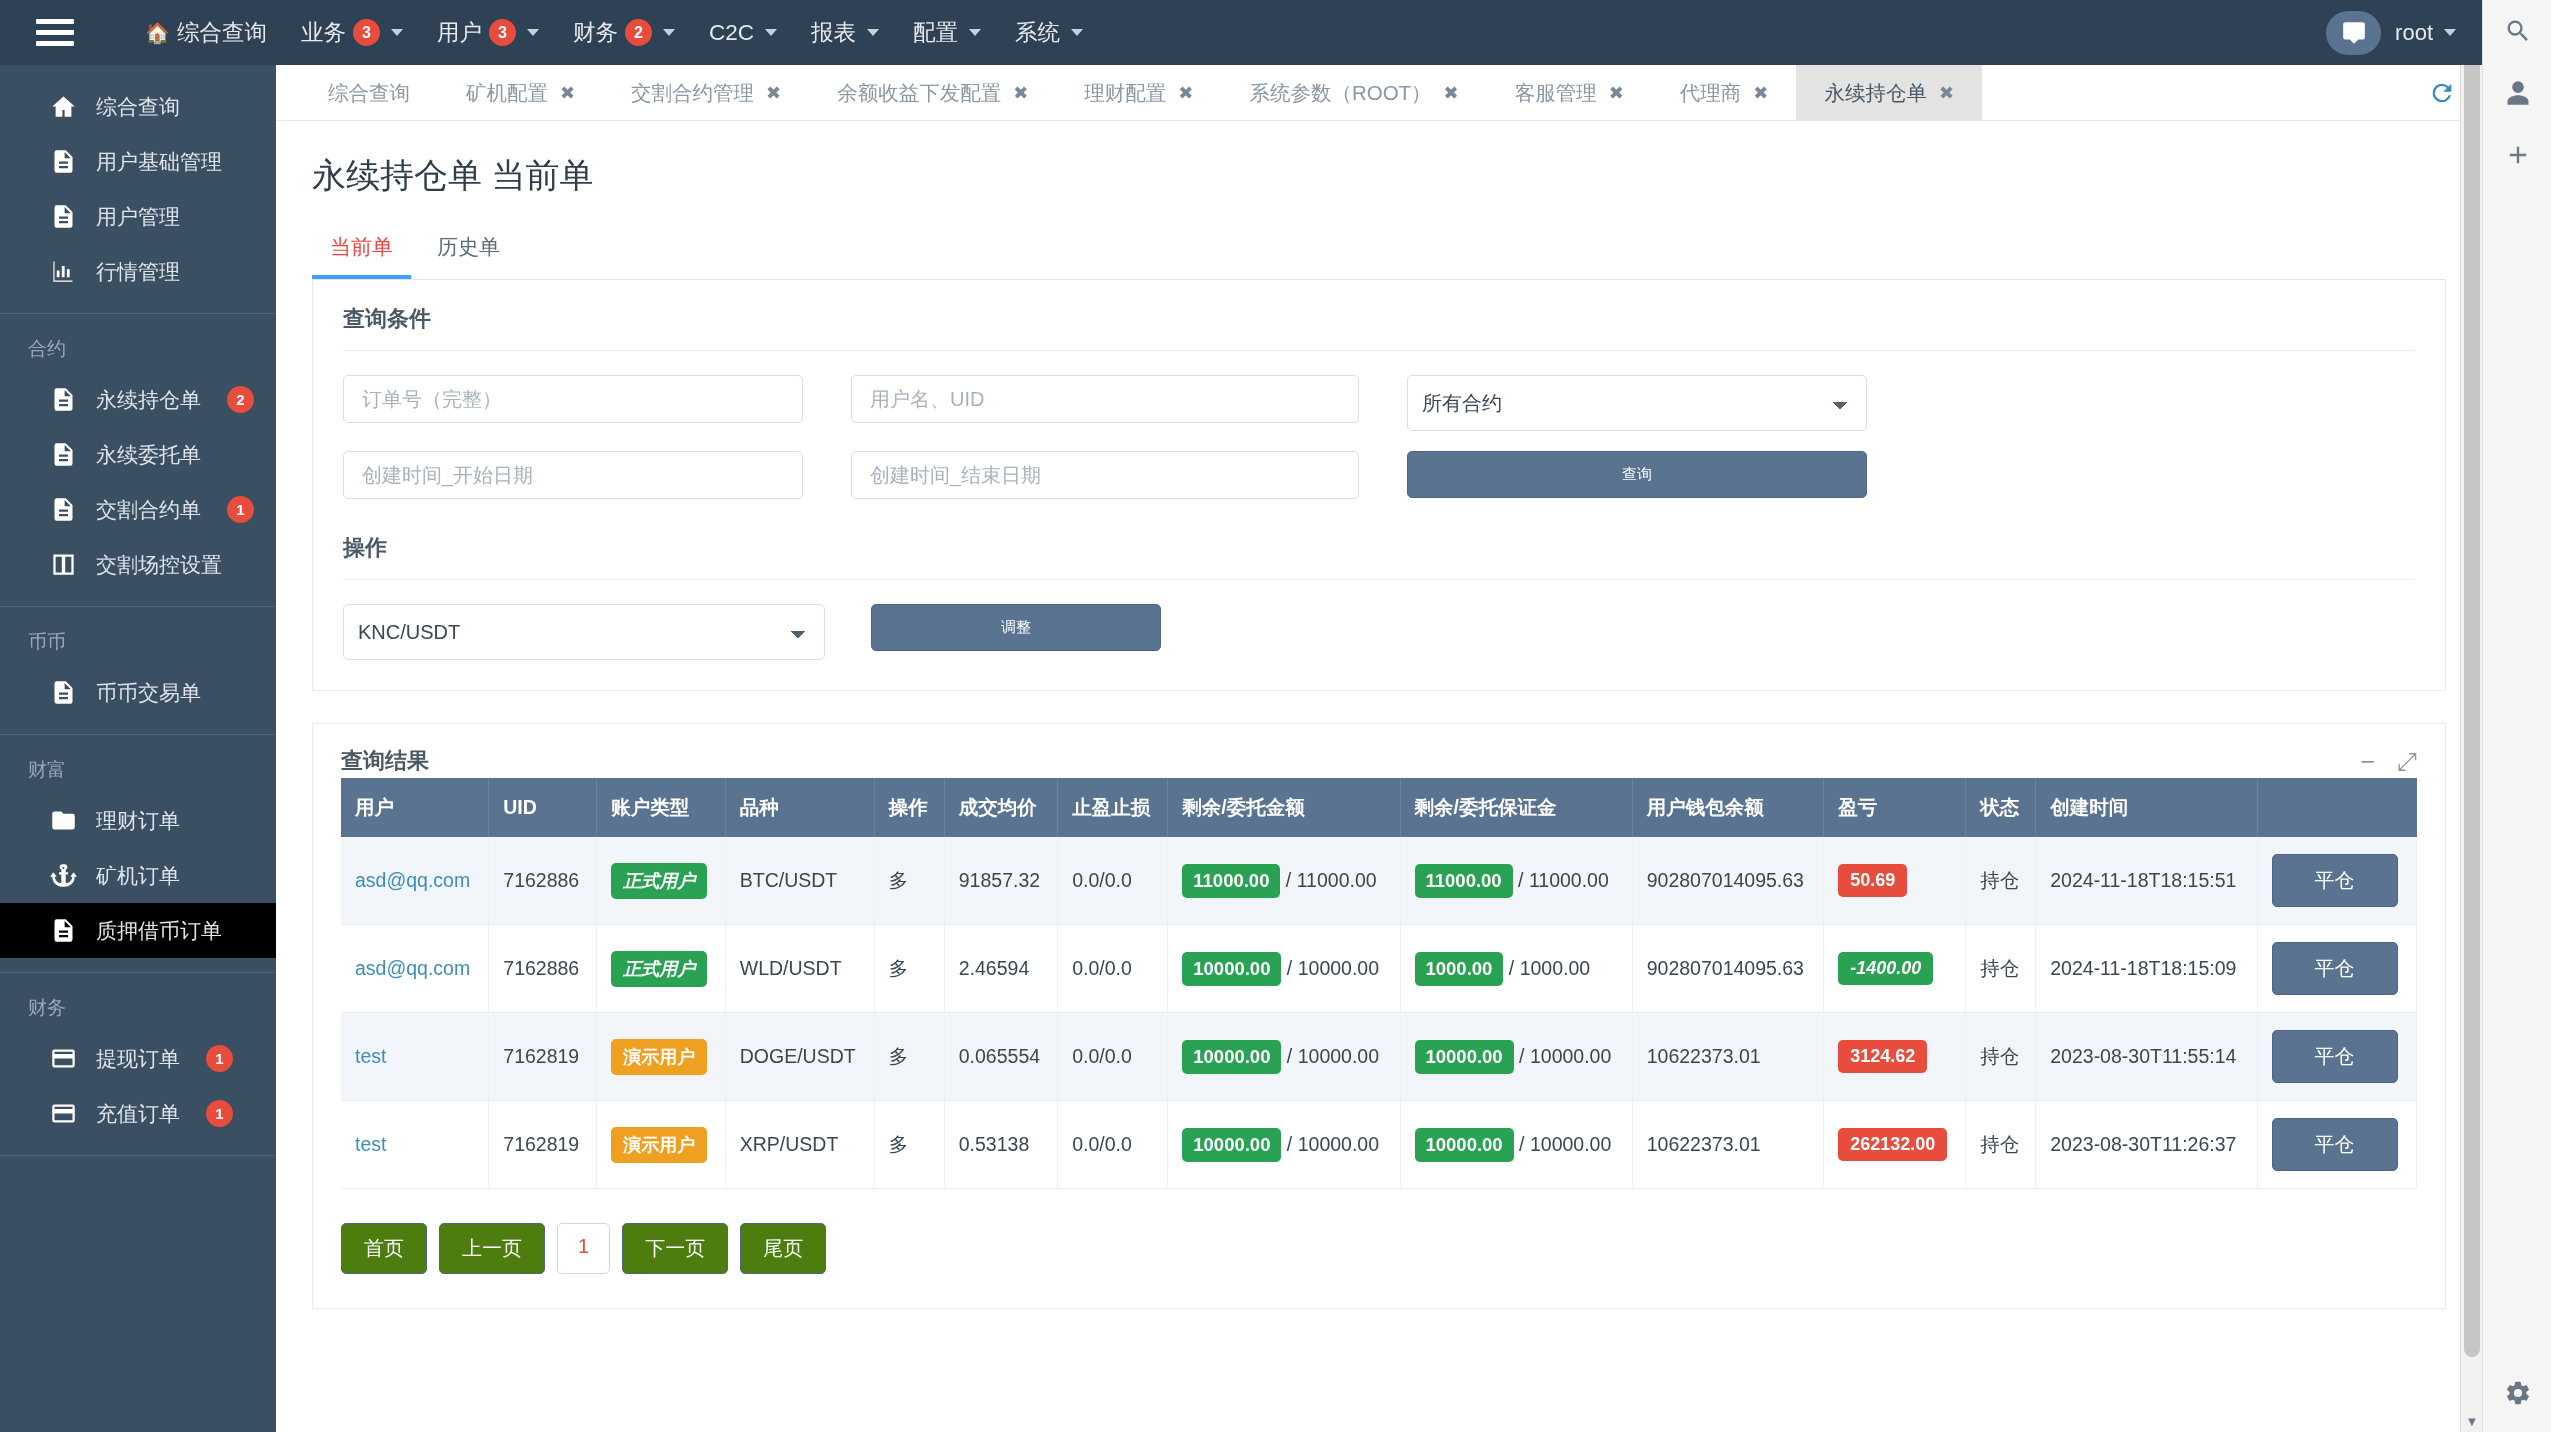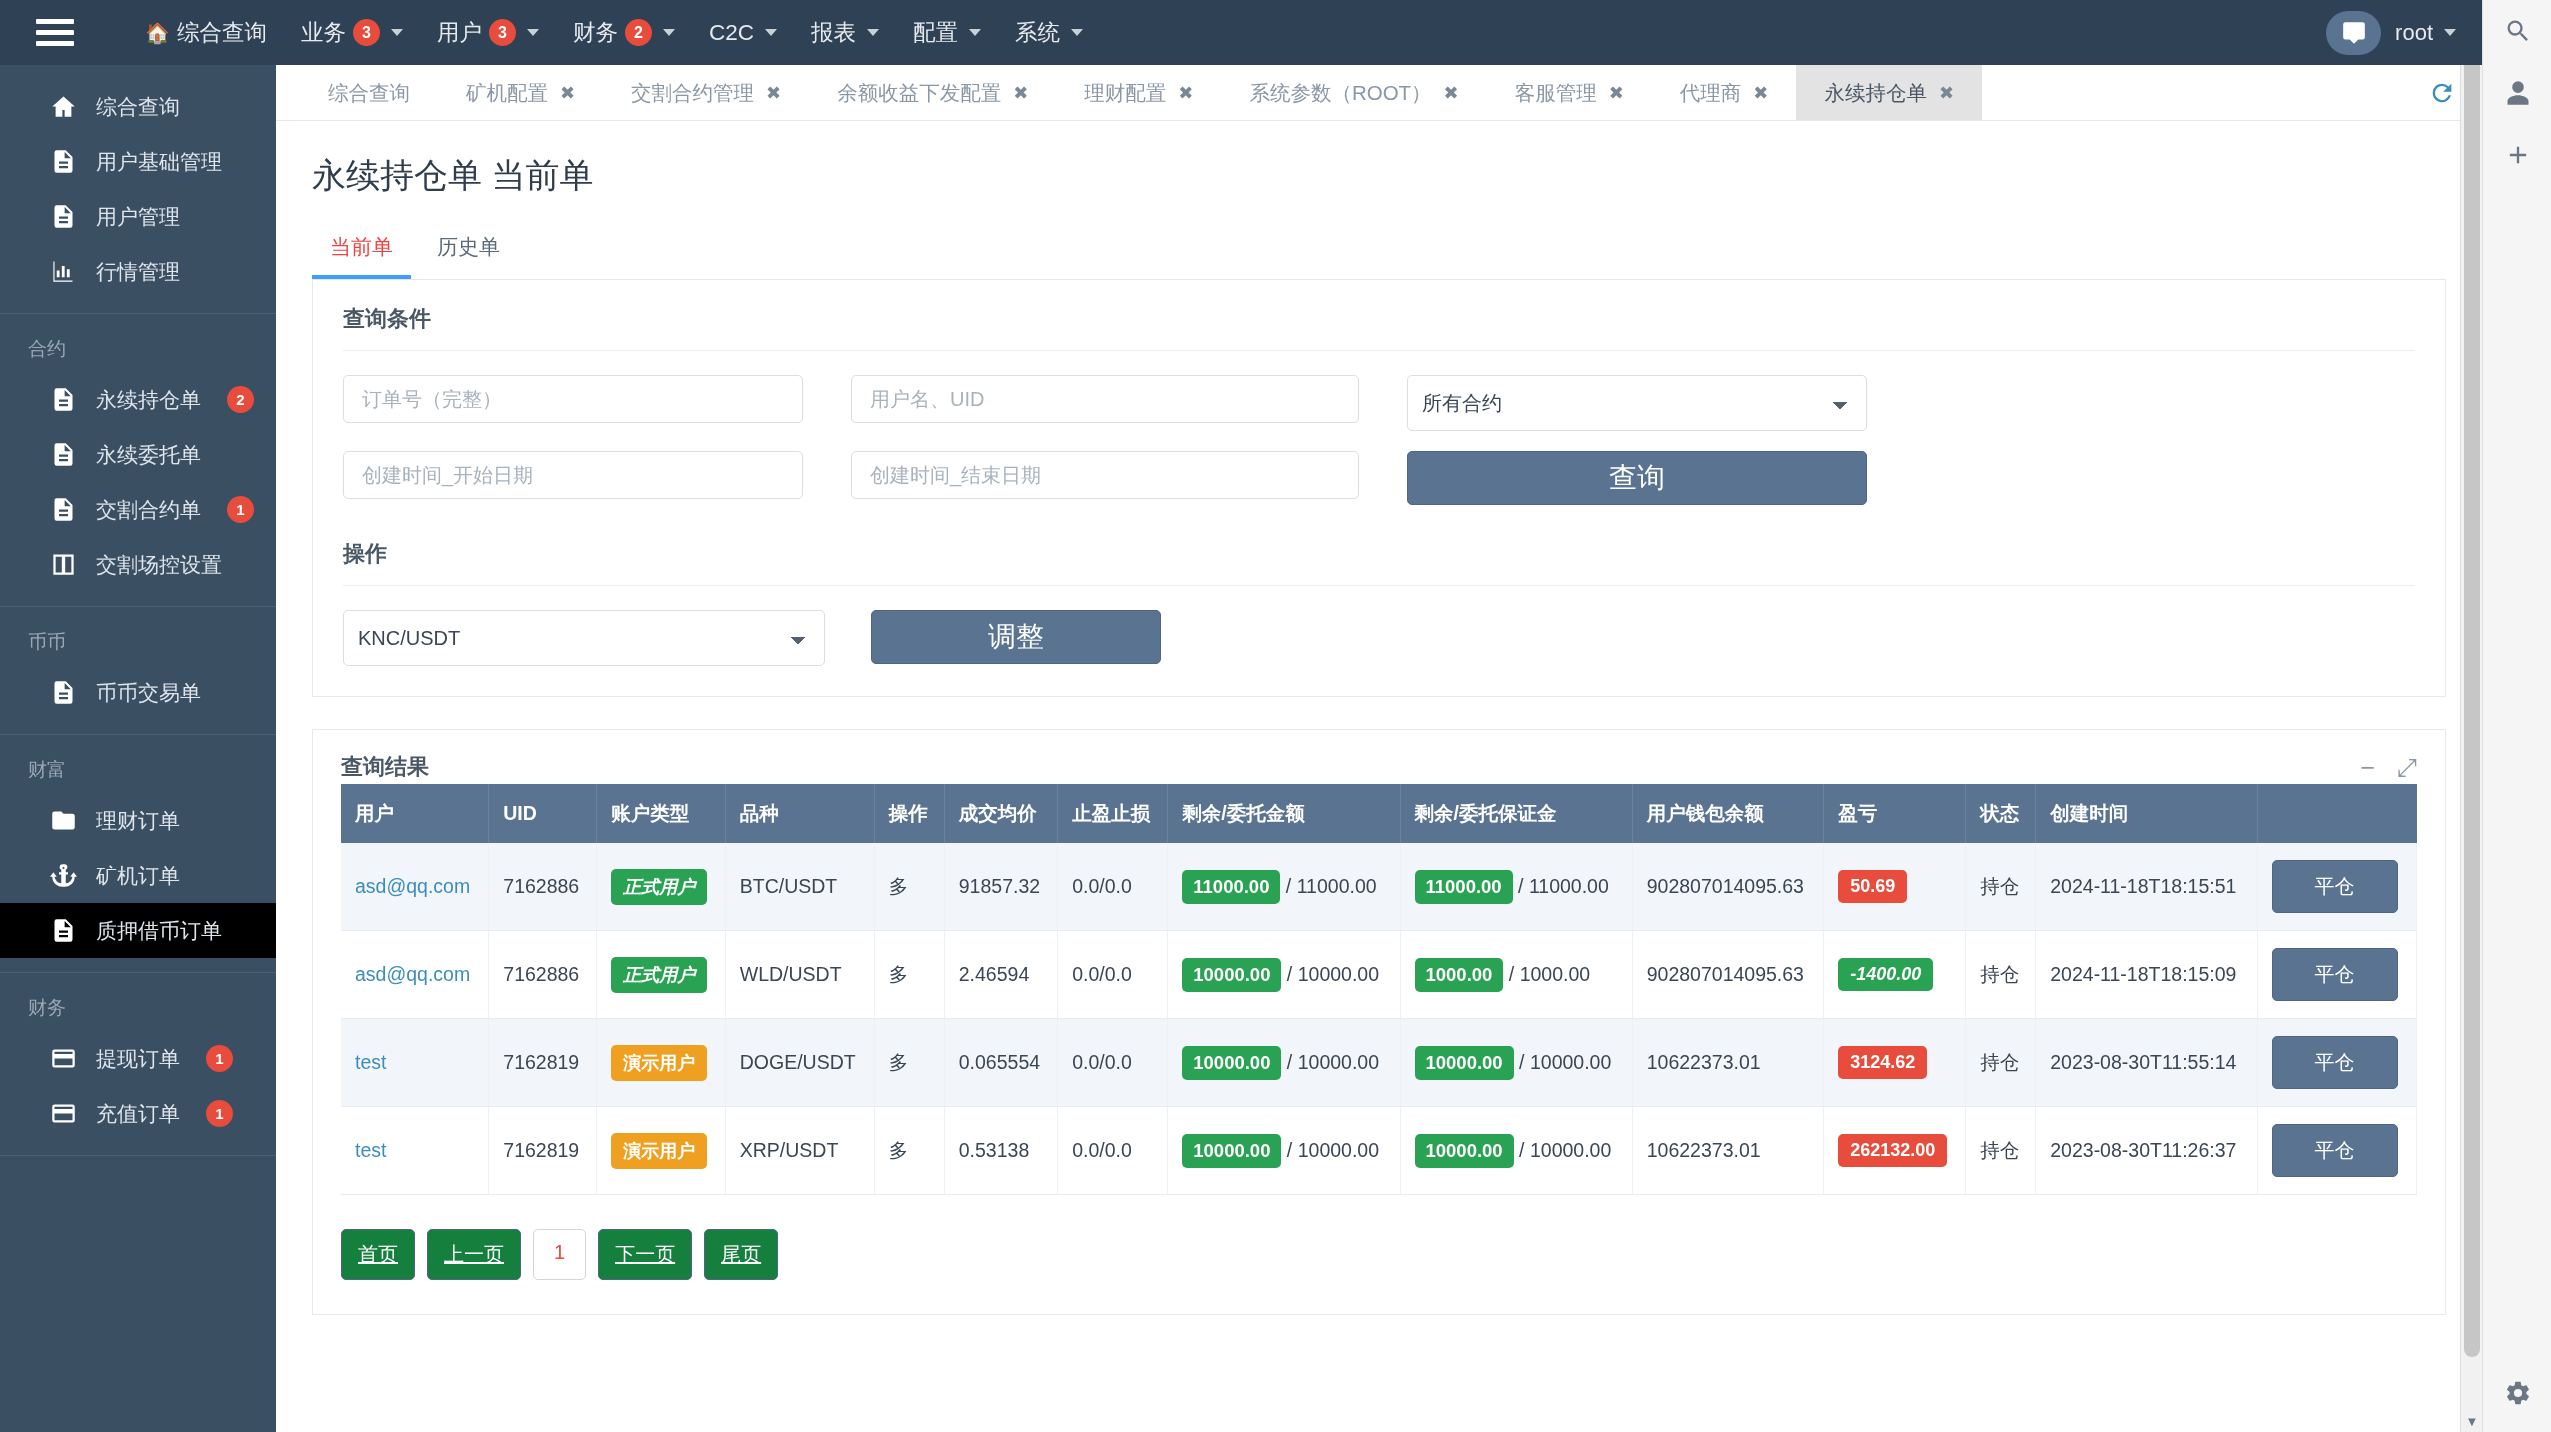--- a/index.html
+++ b/index.html
@@ -119,22 +119,22 @@
   .inp::placeholder { color: #a8b2bd; }
   .sel {
     height: 56px; border: 1px solid #d9dee3; border-radius: 5px;
     font-size: 20px; padding: 7px 14px; color: #3a4654; background: #fff; width: 100%;
     font-family: "Liberation Sans", sans-serif; appearance: none;
     background-image: linear-gradient(45deg, transparent 50%, #55616e 50%), linear-gradient(135deg, #55616e 50%, transparent 50%);
     background-position: calc(100% - 26px) 26px, calc(100% - 18px) 26px;
     background-size: 8px 8px, 8px 8px; background-repeat: no-repeat;
   }
   .btn-primary {
-    height: 54px; background: #5a7391; color: #fff; border: 1px solid #4e6683;
-    border-radius: 5px; font-size: 28px; cursor: pointer; width: 100%;
+    height: 47px; background: #5a7391; color: #fff; border: 1px solid #4e6683;
+    border-radius: 5px; font-size: 15px; cursor: pointer; width: 100%;
     font-family: "Liberation Sans", sans-serif;
   }
   .op-row { display: grid; grid-template-columns: 482px 290px; gap: 46px; }
 
   
   .results {
     margin: 32px 36px 0; border: 1px solid #e9e9e9; background: #fff; padding: 22px 28px 34px;
   }
   .results-head { display: flex; align-items: center; margin-bottom: 2px; }
   .results-title { font-size: 22px; font-weight: bold; color: #4a5866; }
@@ -163,24 +163,23 @@
   .pill-red { background: #e74c3c; }
   .val-green { background:#2aa253; color:#fff; font-weight:bold; border-radius:5px; padding:6px 11px; font-size:18.5px; display:inline-block;}
   .sep { color:#3a4654; }
   .btn-close-pos {
     background: #5a7391; color: #fff; border: 1px solid #4e6683; border-radius: 5px;
     font-size: 20px; padding: 12px 42px; cursor: pointer;
     font-family: "Liberation Sans", sans-serif;
   }
   .pager { display: flex; gap: 12px; margin-top: 34px; }
   .pgbtn {
-    background: #15803d; color: #fff; border: 1px solid #4e6683; border-radius: 5px;
-    font-size: 20px; padding: 11px 16px; cursor: pointer;
+    background: #4d7c0f; color: #fff; border: 1px solid #4e6683; border-radius: 5px;
+    font-size: 20px; padding: 11px 22px; cursor: pointer;
     font-family: "Liberation Sans", sans-serif;
-    text-decoration: underline;
   }
   .pgcur {
     background: #fff; color: #e74c3c; border: 1px solid #cfd6dd; border-radius: 5px;
     font-size: 20px; padding: 11px 20px; cursor: pointer; min-width: 48px; text-align:center;
   }
 
   
   .vscroll {
     position: absolute; top: 0; right: 69px; width: 22px; height: 1432px;
     background: #f1f1f1; border-left: 1px solid #dcdcdc; z-index: 26;

